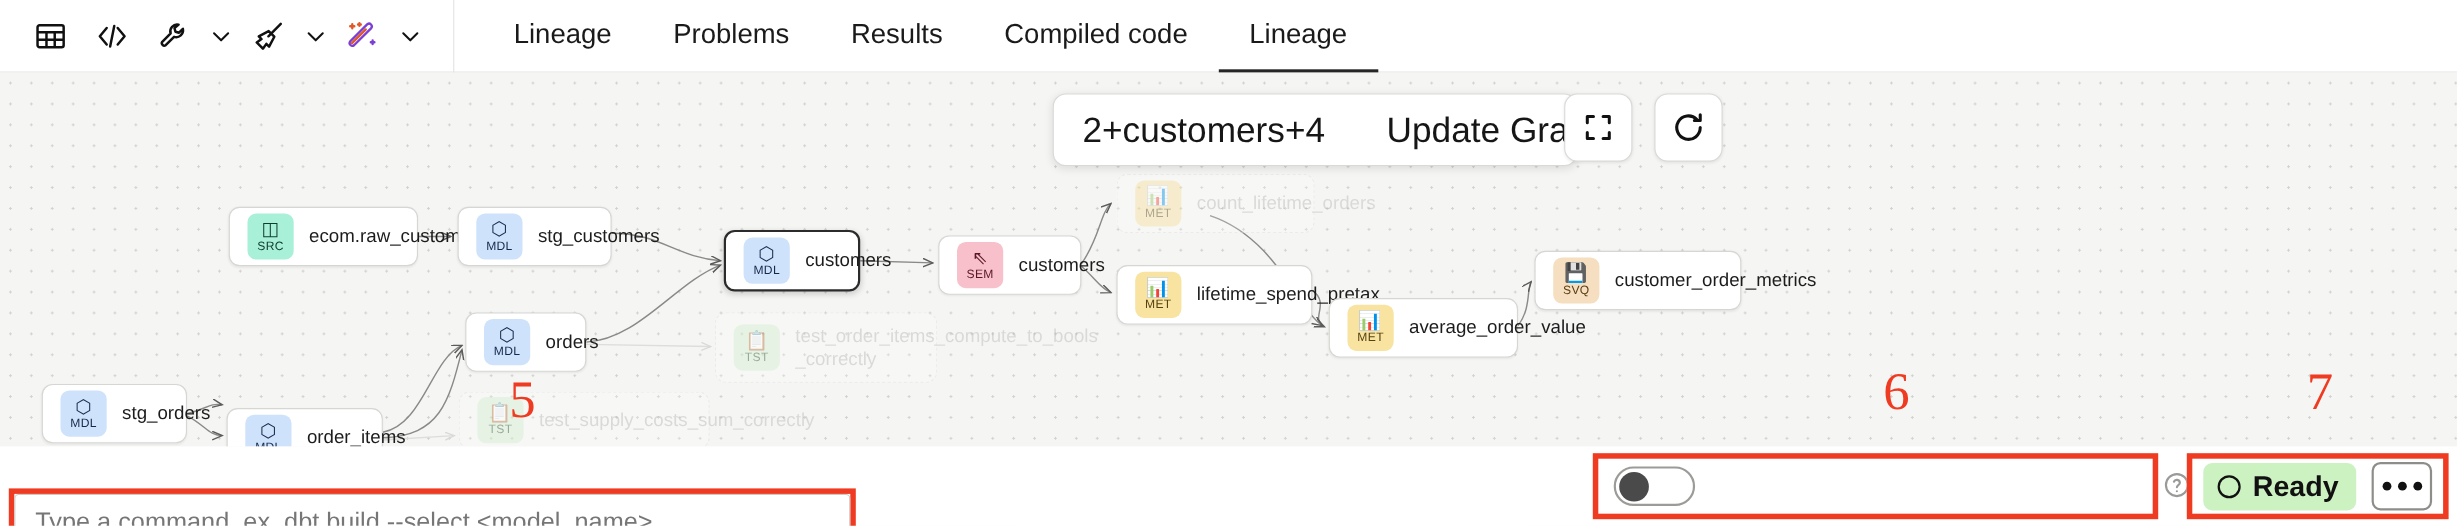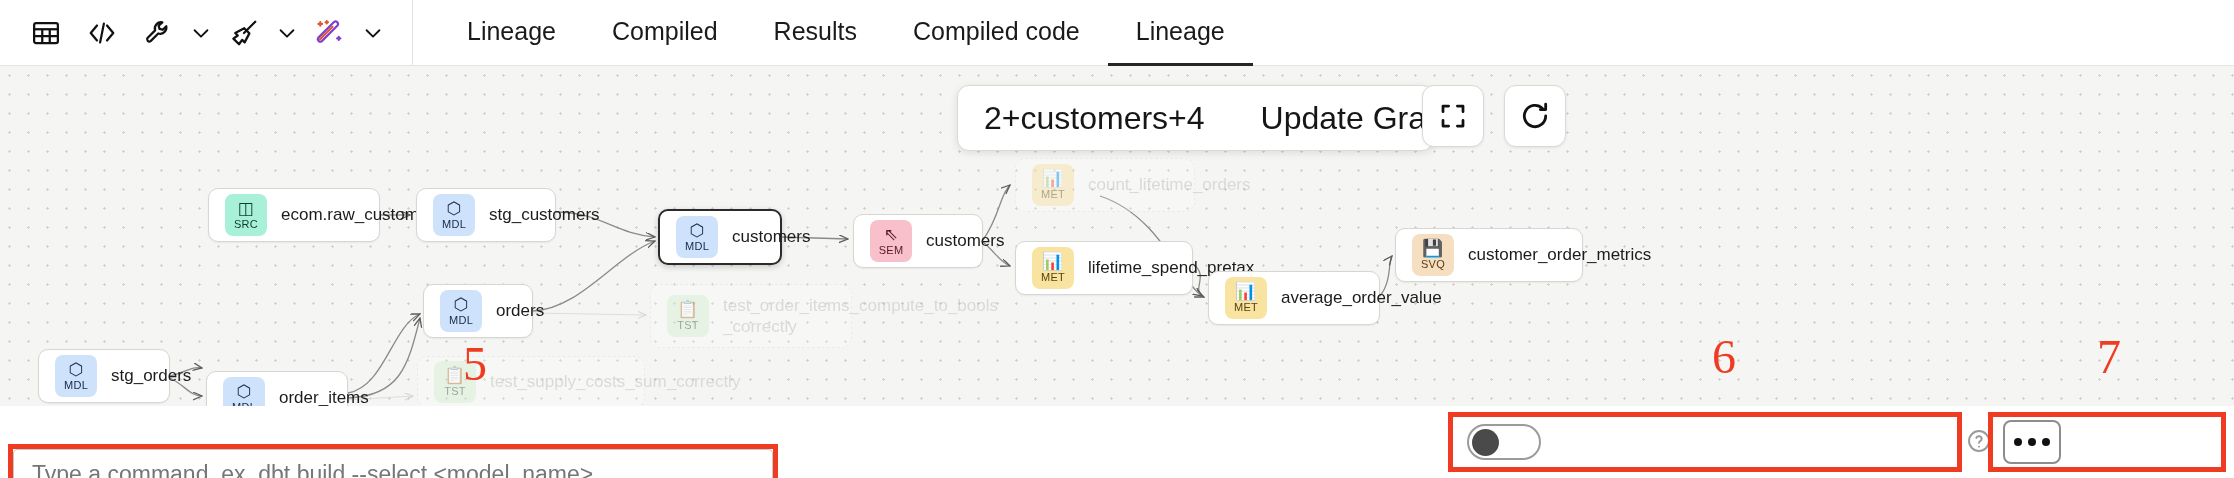--- a/index.html
+++ b/index.html
@@ -218,21 +218,21 @@
       <svg width="22" height="22" viewBox="0 0 24 24" fill="none" stroke="#111" stroke-width="2" stroke-linecap="round" stroke-linejoin="round">
           <polyline points="5,9 12,16 19,9"></polyline>
         </svg>
     </div>
   </div>
 
   <div class="tool-sep"></div>
 
   <div class="tabs">
     <div class="tab">Lineage</div>
-    <div class="tab">Compiled</div>
+    <div class="tab">Problems</div>
     <div class="tab">Results</div>
     <div class="tab">Compiled code</div>
     <div class="tab active">Lineage</div>
   </div>
 </div>
 
 <div class="canvas">
 
   <svg class="edges">
     <defs>
@@ -405,20 +405,24 @@
 
 <div class="help-icon">
   <svg width="26" height="26" viewBox="0 0 24 24" fill="none" stroke="#9a9a98" stroke-width="1.8" stroke-linecap="round">
     <circle cx="12" cy="12" r="9.2"></circle>
     <path d="M9.5 9.2a2.6 2.6 0 0 1 5 .9c0 1.8-2.5 2-2.5 3.6"></path>
     <circle cx="12" cy="17.2" r=".9" fill="#9a9a98" stroke="none"></circle>
   </svg>
 </div>
 
 <div class="status-wrap">
+  <div class="ready-pill">
+    <span class="ready-dot"></span>
+    <span class="ready-text">Ready</span>
+  </div>
   <div class="more-btn">
     <i></i>
     <i></i>
     <i></i>
   </div>
 </div>
 
 <div class="callout" style="left:463px; top:340px;">5</div>
 <div class="callout" style="left:1712px; top:333px;">6</div>
 <div class="callout" style="left:2097px; top:333px;">7</div>

